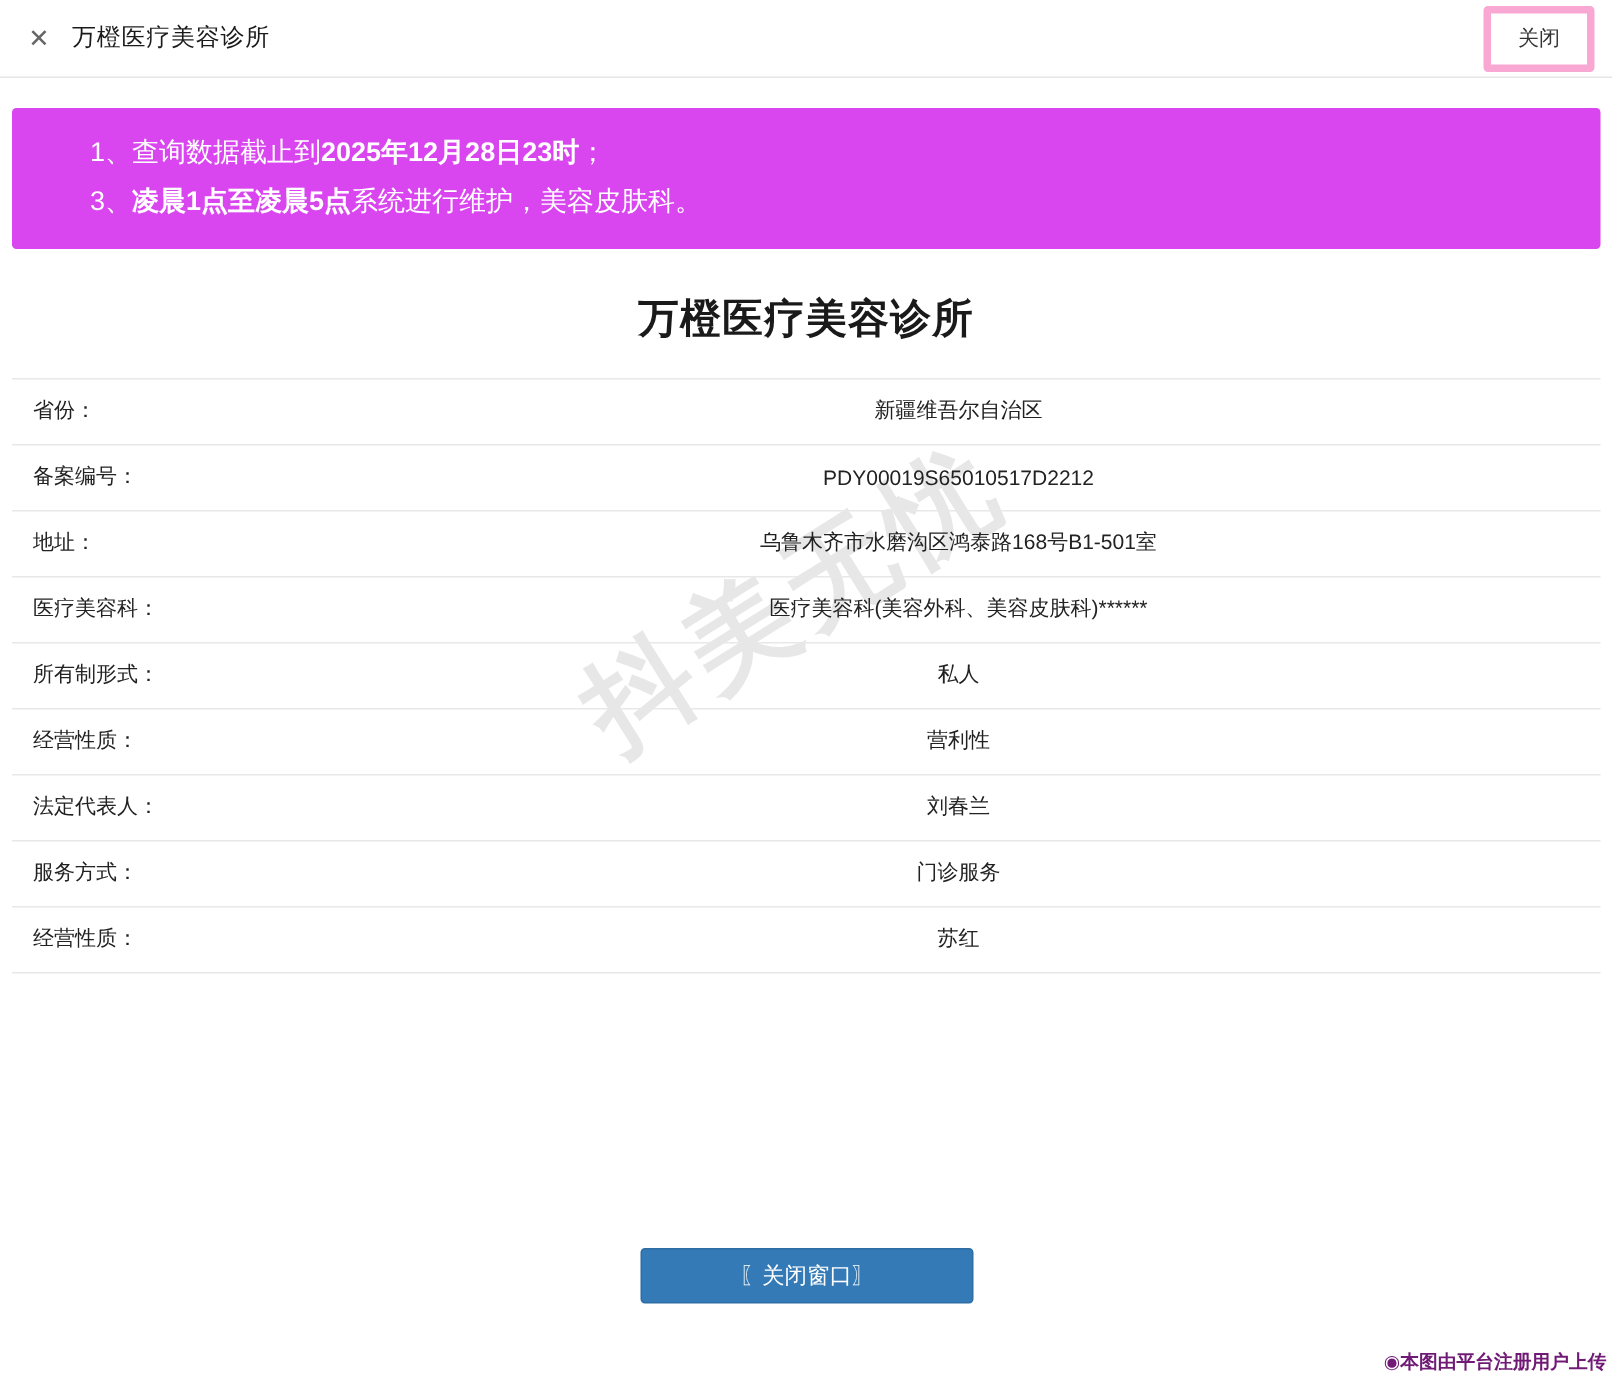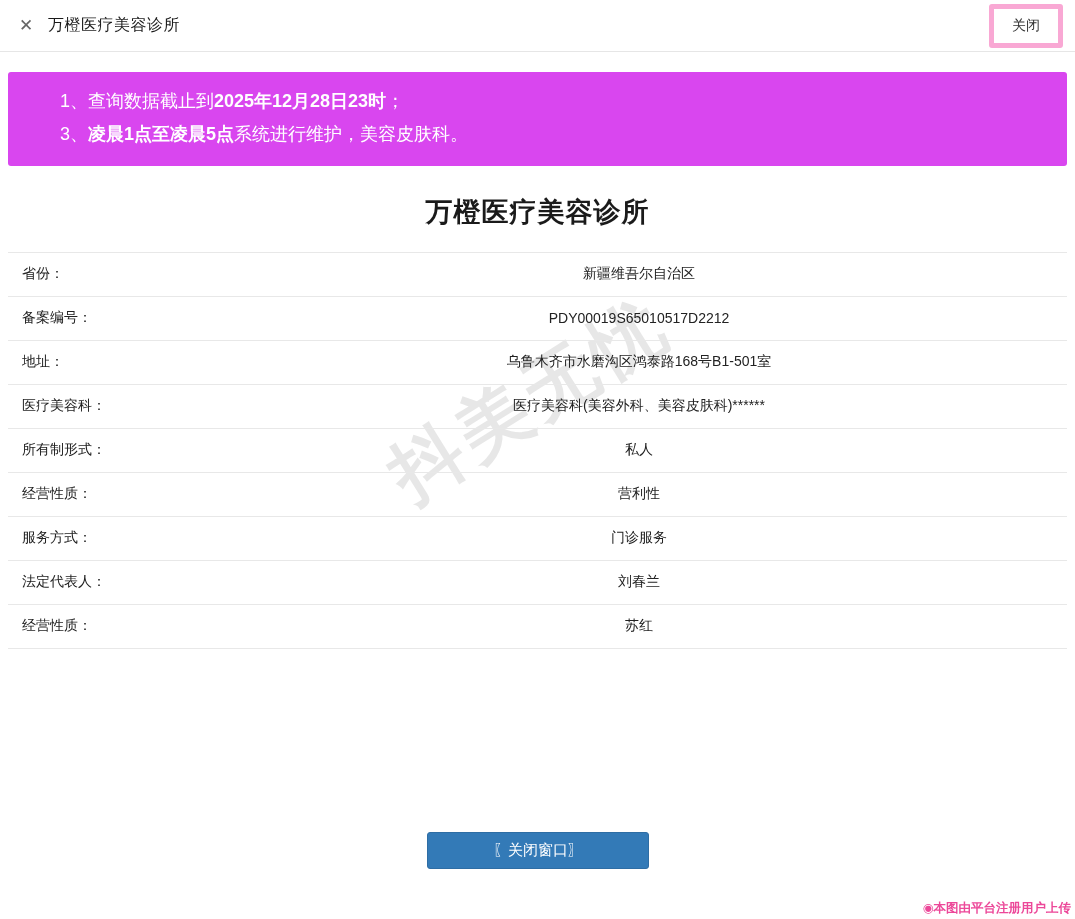--- a/index.html
+++ b/index.html
@@ -141,21 +141,21 @@
     color: #fff;
     font-size: 15px;
     cursor: pointer;
     font-family: inherit;
   }
   .footer-note {
     position: absolute;
     right: 4px;
     bottom: 2px;
     font-size: 12.5px;
-    color: #ec4899;
+    color: #701a75;
     font-weight: bold;
     white-space: nowrap;
   }
 </style>
 </head>
 <body>
 
 <div class="page">
 
   <div class="header">
@@ -193,26 +193,26 @@
         </tr>
         <tr>
           <td class="col-label">所有制形式：</td>
           <td class="col-value">私人</td>
         </tr>
         <tr>
           <td class="col-label">经营性质：</td>
           <td class="col-value">营利性</td>
         </tr>
         <tr>
+          <td class="col-label">法定代表人：</td>
+          <td class="col-value">刘春兰</td>
+        </tr>
+        <tr>
           <td class="col-label">服务方式：</td>
           <td class="col-value">门诊服务</td>
-        </tr>
-        <tr>
-          <td class="col-label">法定代表人：</td>
-          <td class="col-value">刘春兰</td>
         </tr>
         <tr>
           <td class="col-label">经营性质：</td>
           <td class="col-value">苏红</td>
         </tr>
       </tbody>
   </table>
 
   <div class="footer">
     <button class="footer-btn">〖关闭窗口〗</button>

